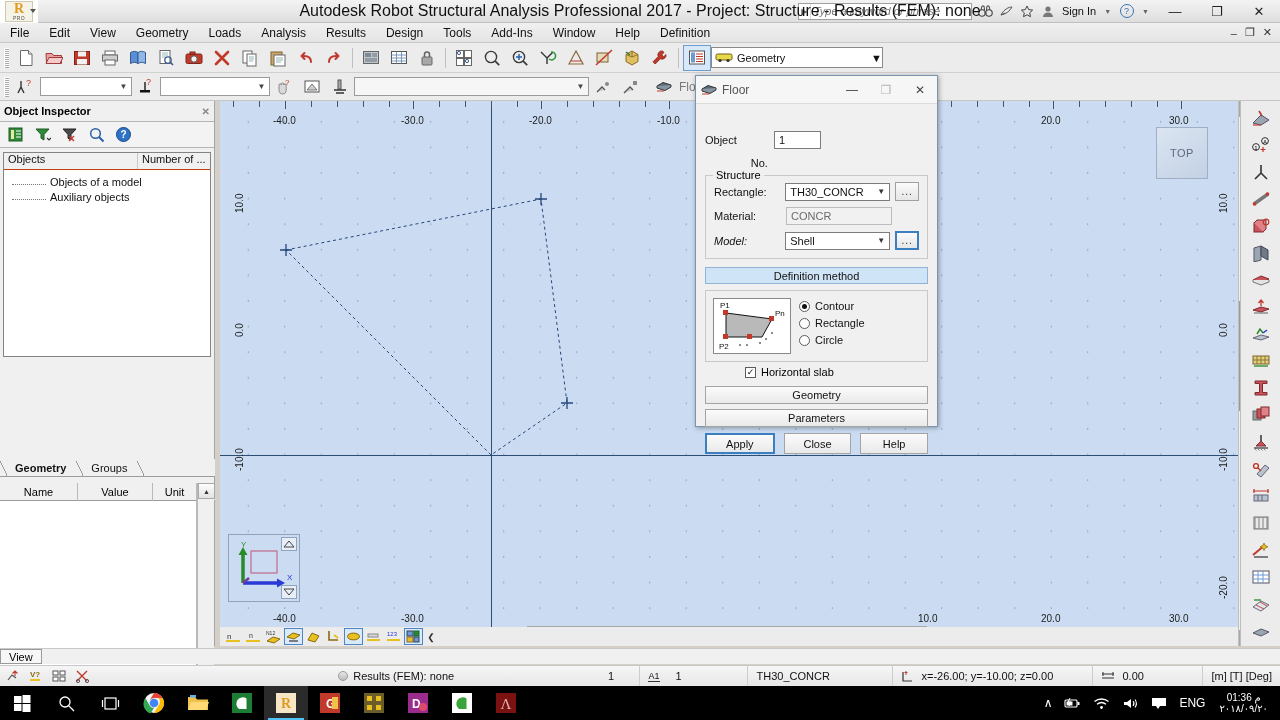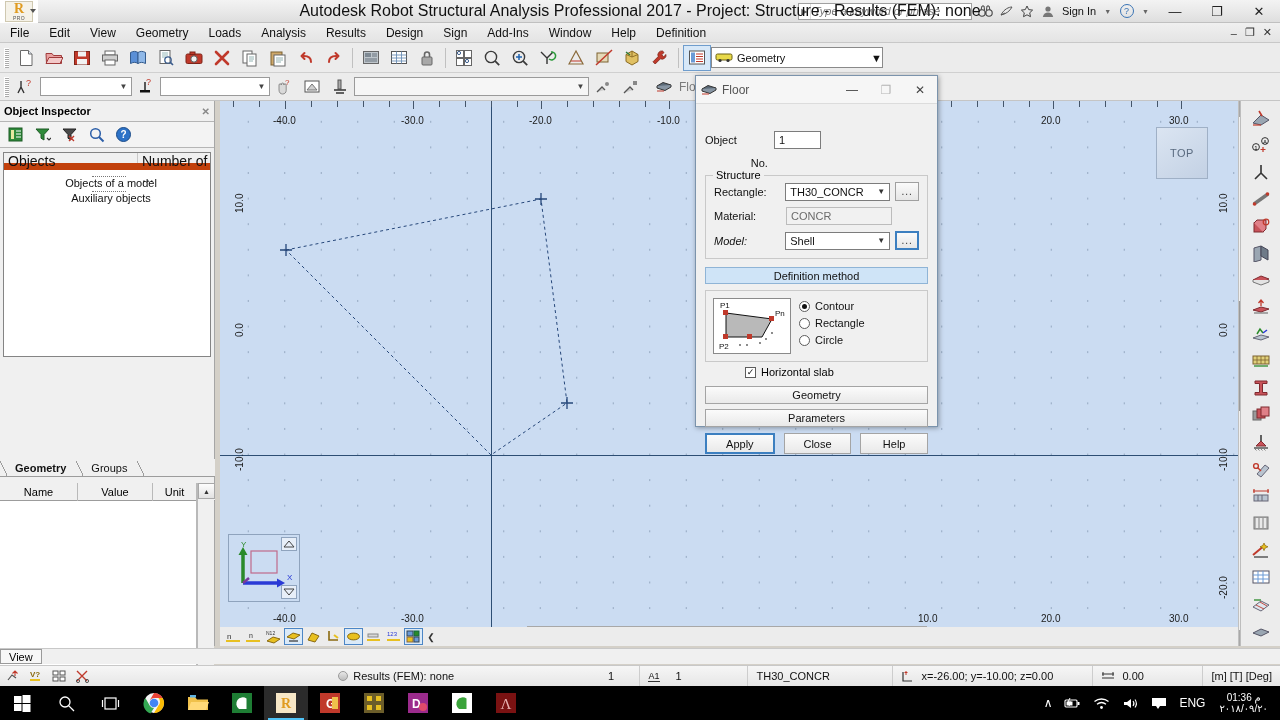--- a/index.html
+++ b/index.html
@@ -97,25 +97,25 @@
     position:absolute; left:0; top:101px; width:215px; height:545px;
     background:#f0f0f0; border-right:1px solid #a6a6a6;
   }
   .oi-header { height:20px; display:flex; align-items:center; padding:0 4px;
     font-size:11px; font-weight:bold; color:#000; background:#f0f0f0;}
   .oi-close { margin-left:auto; color:#888; font-size:10px; }
   .oi-toolbar { height:27px; border:1px solid #b5b5b5; border-left:0; border-right:0;
     background:#f3f3f3; display:flex; align-items:center; padding-left:6px; gap:8px; }
   .oi-tool { width:19px;height:19px; display:flex;align-items:center;justify-content:center; }
   .tree-box { margin:4px 3px 0 3px; height:205px; background:#fff; border:1px solid #848484; }
-  .tree-hd { height:17px; background:#f0f0f0; border-bottom:7px solid #c2410c;
-    display:flex; font-size:14px; color:#111; }
+  .tree-hd { height:17px; background:#f0f0f0; border-bottom:1px solid #c2410c;
+    display:flex; font-size:11px; color:#111; }
   .tree-hd div:first-child { flex:1; padding-left:4px; border-right:1px solid #c8c8c8; }
   .tree-hd div:last-child { width:72px; padding-left:4px; }
-  .tree-row { font-size:11px; color:#111; padding-left:8px; height:15px; display:flex; align-items:center;flex-direction:column;}
+  .tree-row { font-size:11px; color:#111; padding-left:8px; height:15px; display:flex; align-items:center;}
   .tree-dash { display:inline-block; width:34px; border-bottom:1px dotted #777; margin-right:4px; height:7px;}
   .tabs-row { position:absolute; left:0; top:358px; width:215px; height:18px;
     display:flex; align-items:flex-end; border-bottom:1px solid #9c9c9c; background:#f0f0f0;}
   .tabx { font-size:11px; padding:1px 10px 2px 8px; color:#111; }
   .tabx.sel { font-weight:bold; background:#f0f0f0; }
   .tabslant { width:7px; height:15px; background:linear-gradient(to top right,transparent 48%,#9c9c9c 48%,#9c9c9c 55%,transparent 55%); }
   .grid-hd { position:absolute; left:0; top:382px; width:215px; height:18px; display:flex;
     background:#f0f0f0; border-bottom:1px solid #9c9c9c; font-size:11px; }
   .grid-hd div { display:flex;align-items:center;justify-content:center;border-right:1px solid #b9b9b9; height:18px;}
   .grid-body { position:absolute; left:0; top:400px; width:197px; height:212px; background:#fff; border-right:1px solid #b9b9b9;}
@@ -300,21 +300,21 @@
 
   <div class="menubar">
     <div class="mi">File</div>
     <div class="mi">Edit</div>
     <div class="mi">View</div>
     <div class="mi">Geometry</div>
     <div class="mi">Loads</div>
     <div class="mi">Analysis</div>
     <div class="mi">Results</div>
     <div class="mi">Design</div>
-    <div class="mi">Sign</div>
+    <div class="mi">Tools</div>
     <div class="mi">Add-Ins</div>
     <div class="mi">Window</div>
     <div class="mi">Help</div>
     <div class="mi">Definition</div>
     <div class="menu-right">
       <span>–</span>
       <span>❐</span>
       <span>✕</span>
     </div>
   </div>

